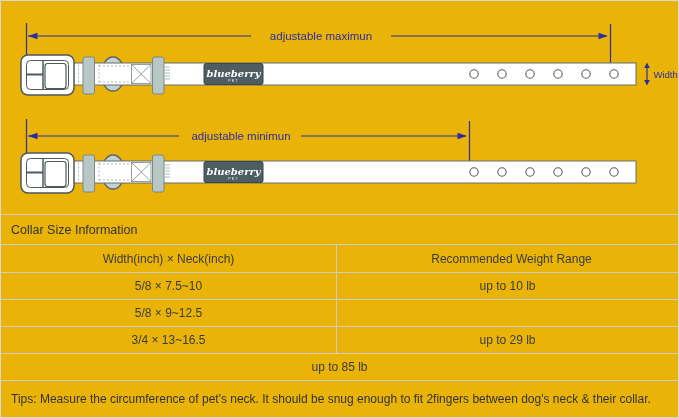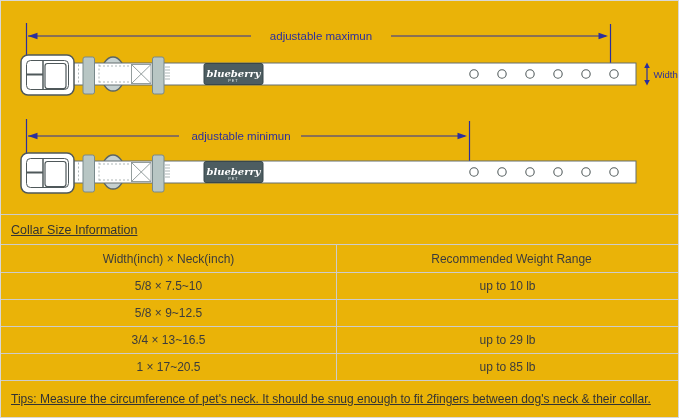--- a/index.html
+++ b/index.html
@@ -11,33 +11,33 @@
   .diagram { position:absolute; left:0; top:0; }
   svg text { font-family:"Liberation Sans", sans-serif; }
   .brand-script { font-family:"DejaVu Serif", serif; font-style:italic; font-weight:bold; }
 
   .sizetable {
     position:absolute; left:0; top:213px; width:677px; height:203px;
     display:flex; flex-direction:column; color:#3c3c3c; font-size:12px;
   }
   .t-title {
     height:29px; border-top:1px solid #cccccc; display:flex; align-items:center;
-    padding-left:10px; font-size:12.5px; color:#333;text-decoration:underline;
+    padding-left:10px; font-size:12.5px; color:#333;
   }
   .t-row { display:flex; border-top:1px solid #cccccc; }
   .t-header { height:27px;gap:8px; }
   .t-data  { height:26px; }
   .c1 {
     width:336px; border-right:1px solid #cccccc; box-sizing:border-box;
     display:flex; align-items:center; justify-content:center;
   }
   .c2 { flex:1; display:flex; align-items:center; justify-content:center; }
   .t-tips {
     border-top:1px solid #cccccc; flex:1; display:flex; align-items:center;
-    padding:0 10px; font-size:12px; color:#333;text-decoration:underline;
+    padding:0 10px; font-size:12px; color:#333;
   }
 </style>
 </head>
 <body>
 
 <div class="page">
 
   <svg class="diagram" width="677" height="213" viewBox="0 0 677 213">
 
     <g>
@@ -180,19 +180,18 @@
       <div class="c2">up to 10 lb</div>
     </div>
     <div class="t-row t-data">
       <div class="c1">5/8 × 9~12.5</div>
     </div>
     <div class="t-row t-data">
       <div class="c1">3/4 × 13~16.5</div>
       <div class="c2">up to 29 lb</div>
     </div>
     <div class="t-row t-data">
-      <div class="c1">1 × 17~20.5</div>
       <div class="c2">up to 85 lb</div>
     </div>
 
     <div class="t-tips">Tips: Measure the circumference of pet's neck. It should be snug enough to fit 2fingers between dog's neck &amp; their collar.</div>
   </div>
 </div>
 
 </body></html>

